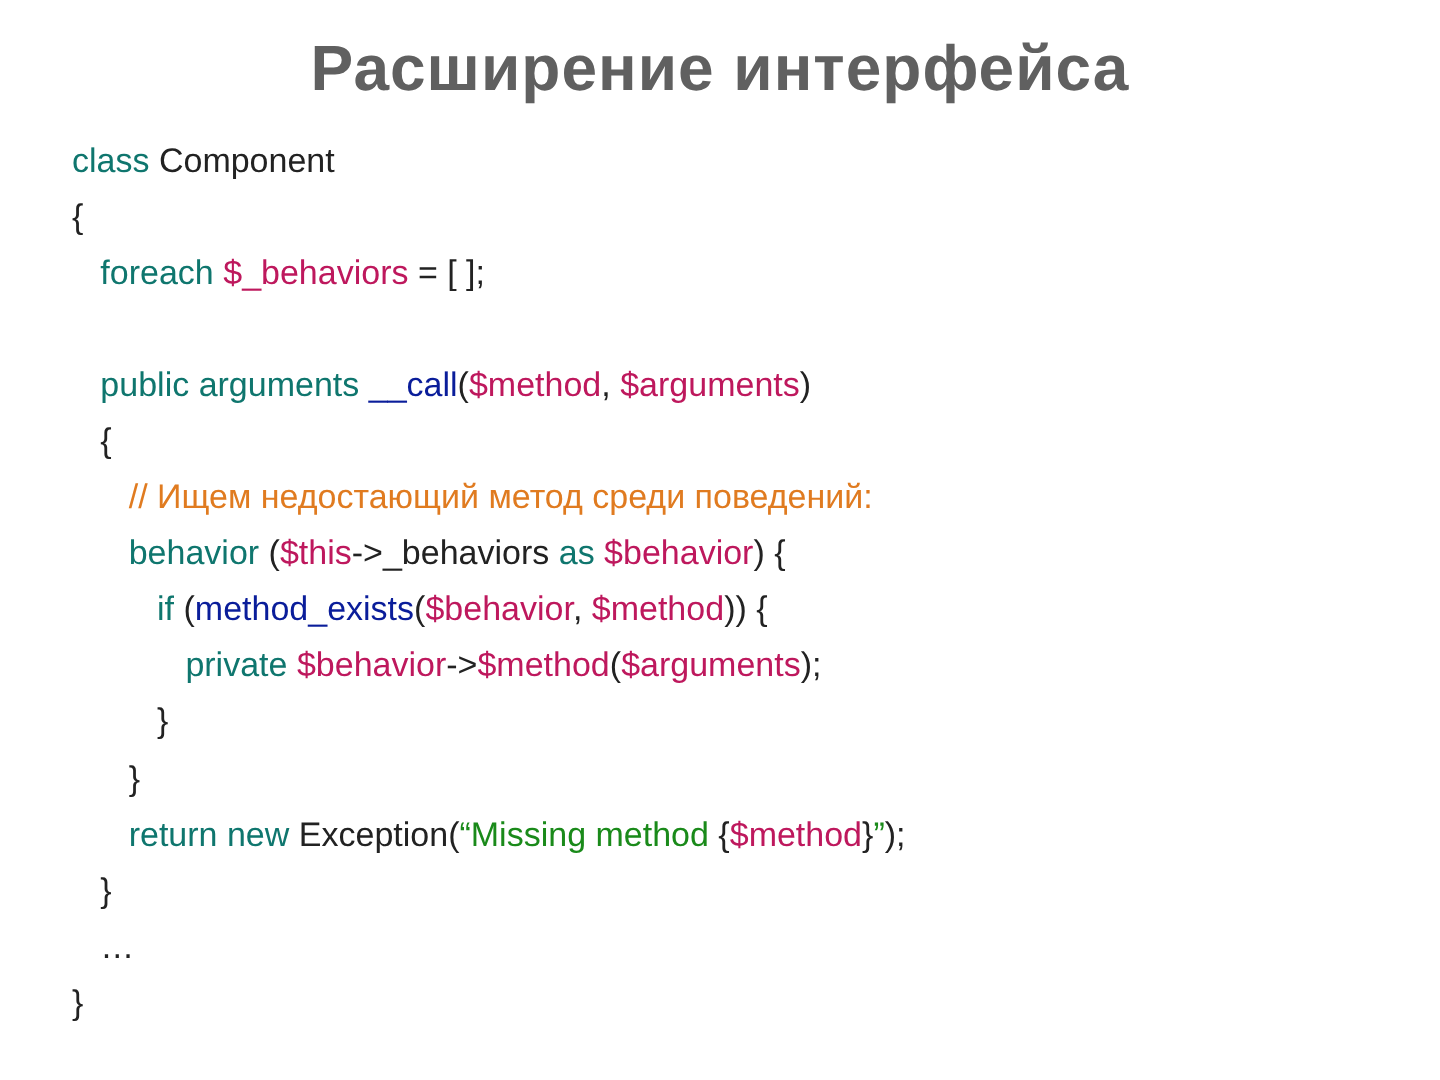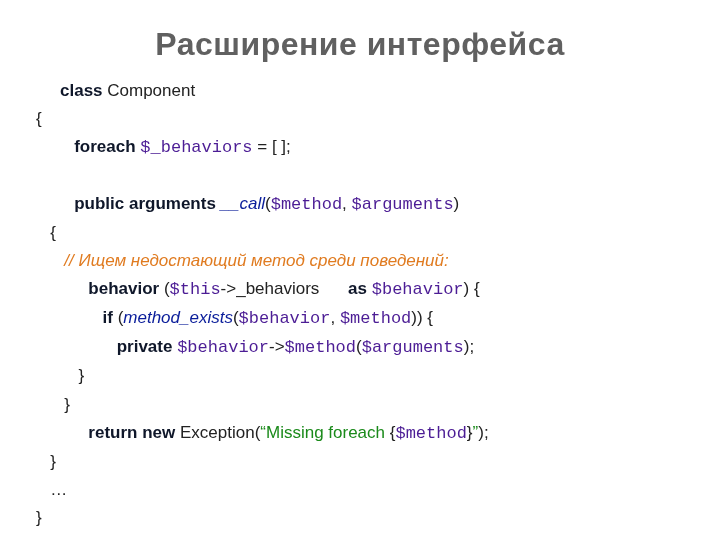--- a/index.html
+++ b/index.html
@@ -8,58 +8,58 @@
     width: 720px;
     height: 540px;
     background: #ffffff;
     font-family: Arial, Helvetica, sans-serif;
     color: #222;
   }
   .slide {
     box-sizing: border-box;
     width: 720px;
     height: 540px;
-    padding: 26px 36px 20px 36px;
+    padding: 16px 36px 20px 36px;
   }
   .title {
     text-align: center;
     font-size: 32px;
     font-weight: bold;
     color: #606060;
     margin: 0 0 14px 0;
     letter-spacing: 0.5px;
   }
   .code {
     font-family: Arial, Helvetica, sans-serif;
     font-size: 17px;
     line-height: 1.65;
     white-space: pre;
     color: #222;
   }
-  .kw   { font-weight: bold; color: #0f172a; margin-left: 24px; }
-  .var  { color: #4c1d95; font-family: Liberation Mono, monospace; }
-  .fn   { color: #0a1d9a; font-style: italic; }
-  .cmt  { color: #e07b20; font-style: italic; }
+  .kw   { font-weight: normal; color: #0f766e; }
+  .var  { color: #be185d; }
+  .fn   { color: #0a1d9a; }
+  .cmt  { color: #e07b20; }
   .str  { color: #1a8a1a; }
 </style>
 </head>
 <body>
 
 <div class="slide">
   <h1 class="title">Расширение интерфейса</h1>
 
   <div class="code"><span class="kw">class</span><span> Component</span>
 <span>{</span>
    <span class="kw">foreach</span><span> </span><span class="var">$_behaviors</span><span> = [ ];</span>
 
    <span class="kw">public arguments</span><span> </span><span class="fn">__call</span><span>(</span><span class="var">$method</span><span>, </span><span class="var">$arguments</span><span>)</span>
    <span>{</span>
       <span class="cmt">// Ищем недостающий метод среди поведений:</span>
       <span class="kw">behavior</span><span> (</span><span class="var">$this</span><span>-&gt;</span><span>_behaviors</span><span class="kw"> as </span><span class="var">$behavior</span><span>) {</span>
          <span class="kw">if</span><span> (</span><span class="fn">method_exists</span><span>(</span><span class="var">$behavior</span><span>, </span><span class="var">$method</span><span>)) {</span>
             <span class="kw">private</span><span> </span><span class="var">$behavior</span><span>-&gt;</span><span class="var">$method</span><span>(</span><span class="var">$arguments</span><span>);</span>
          <span>}</span>
       <span>}</span>
-      <span class="kw">return new</span><span> </span><span>Exception(</span><span class="str">“Missing foreach </span><span>{</span><span class="var">$method</span><span>}</span><span class="str">”</span><span>);</span>
+      <span class="kw">return new</span><span> </span><span>Exception(</span><span class="str">“Missing method </span><span>{</span><span class="var">$method</span><span>}</span><span class="str">”</span><span>);</span>
    <span>}</span>
    <span>…</span>
 <span>}</span></div>
 </div>
 
 </body></html>

